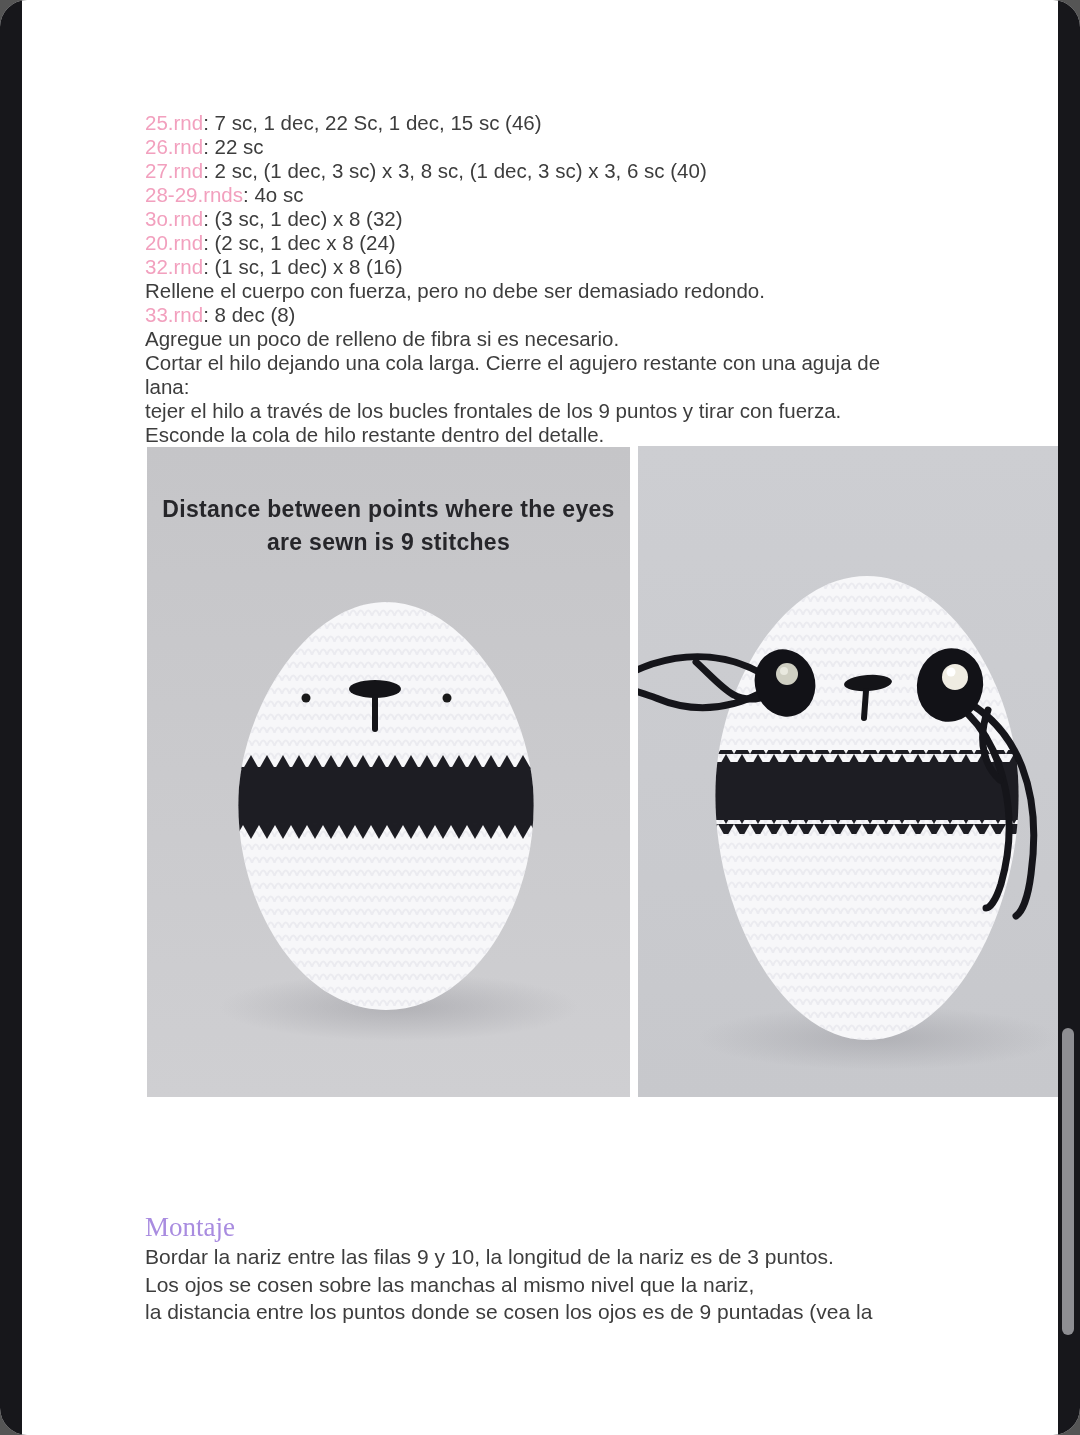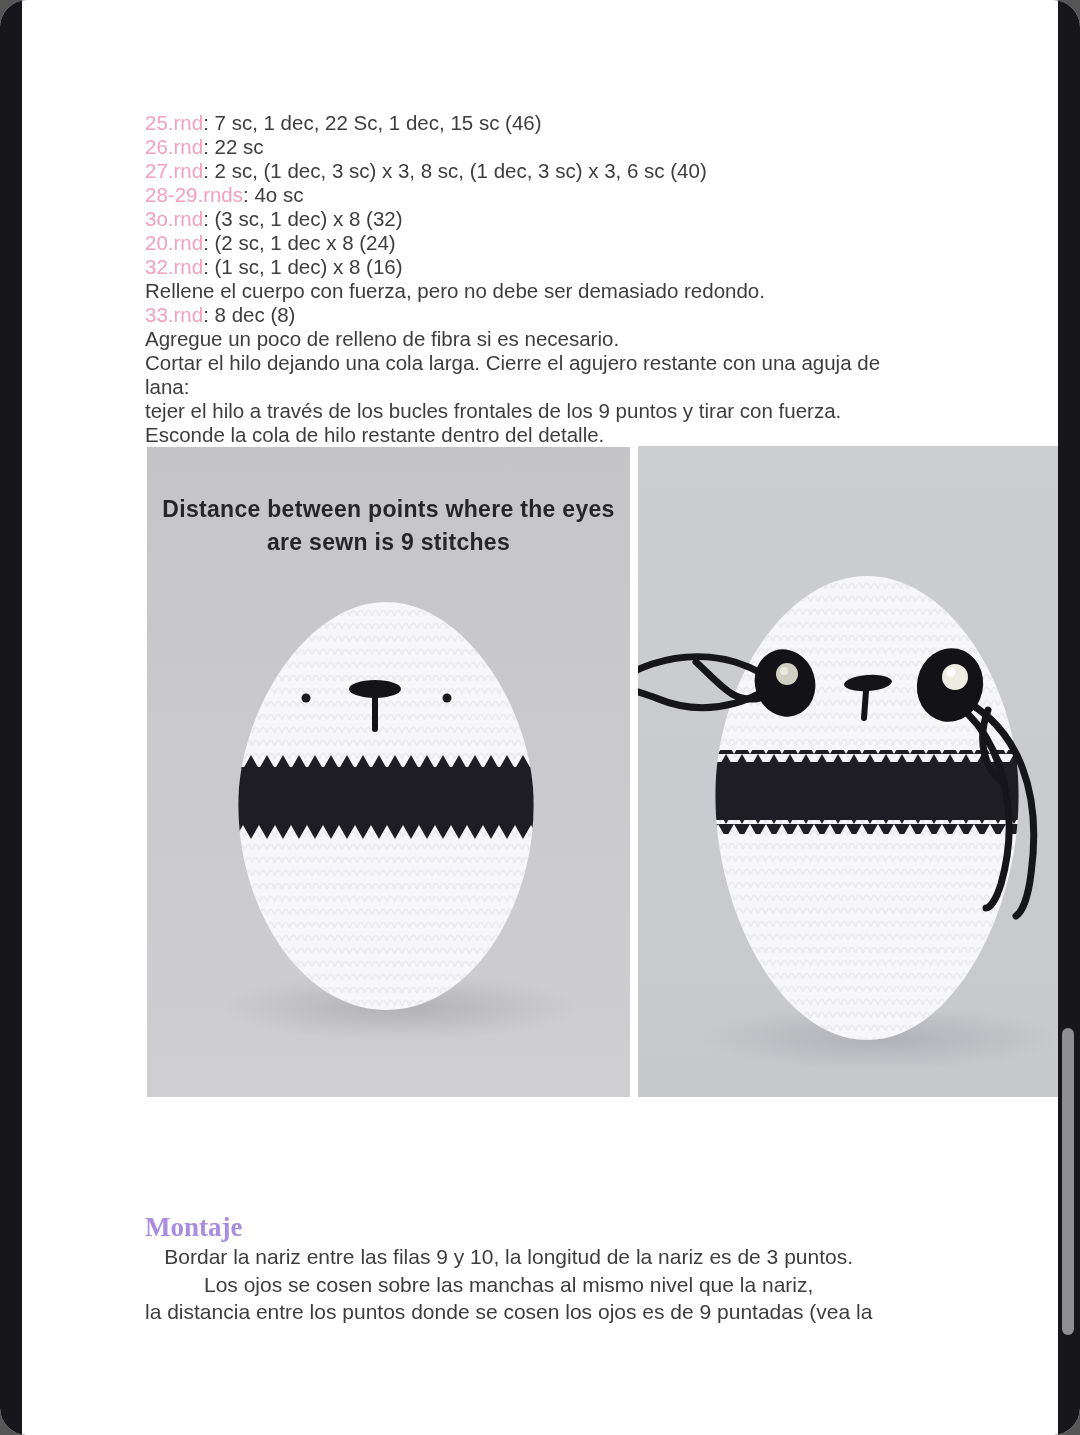--- a/index.html
+++ b/index.html
@@ -32,28 +32,28 @@
   .photo svg{display:block;}
   .photo-left{left:147px;top:447px;width:483px;height:650px;}
   .photo-right{left:638px;top:446px;width:420px;height:651px;}
   .photo-caption{
     position:absolute;top:46px;left:0;width:100%;box-sizing:border-box;
     padding:0 14px;text-align:center;font-weight:bold;font-size:23px;
     line-height:33px;color:var(--caption-text);letter-spacing:.3px;
   }
   .assembly-heading{
     position:absolute;left:145px;top:1212px;
-    font-family:"Liberation Serif",serif;font-weight:bold;
+    font-family:"Liberation Serif",serif;font-weight:normal;
     font-size:27px;color:var(--heading-purple);
   }
   .assembly-text{
     position:absolute;left:145px;top:1243px;
     font-size:21px;line-height:27.5px;color:var(--body-text);
   }
-  .assembly-text .line{white-space:nowrap;text-align:center;}
+  .assembly-text .line{white-space:nowrap;}
 </style>
 </head>
 <body>
 
 <div class="page">
 
   <div class="bezel left"></div>
   <div class="bezel right"></div>
   <div class="scroll-thumb"></div>
 

